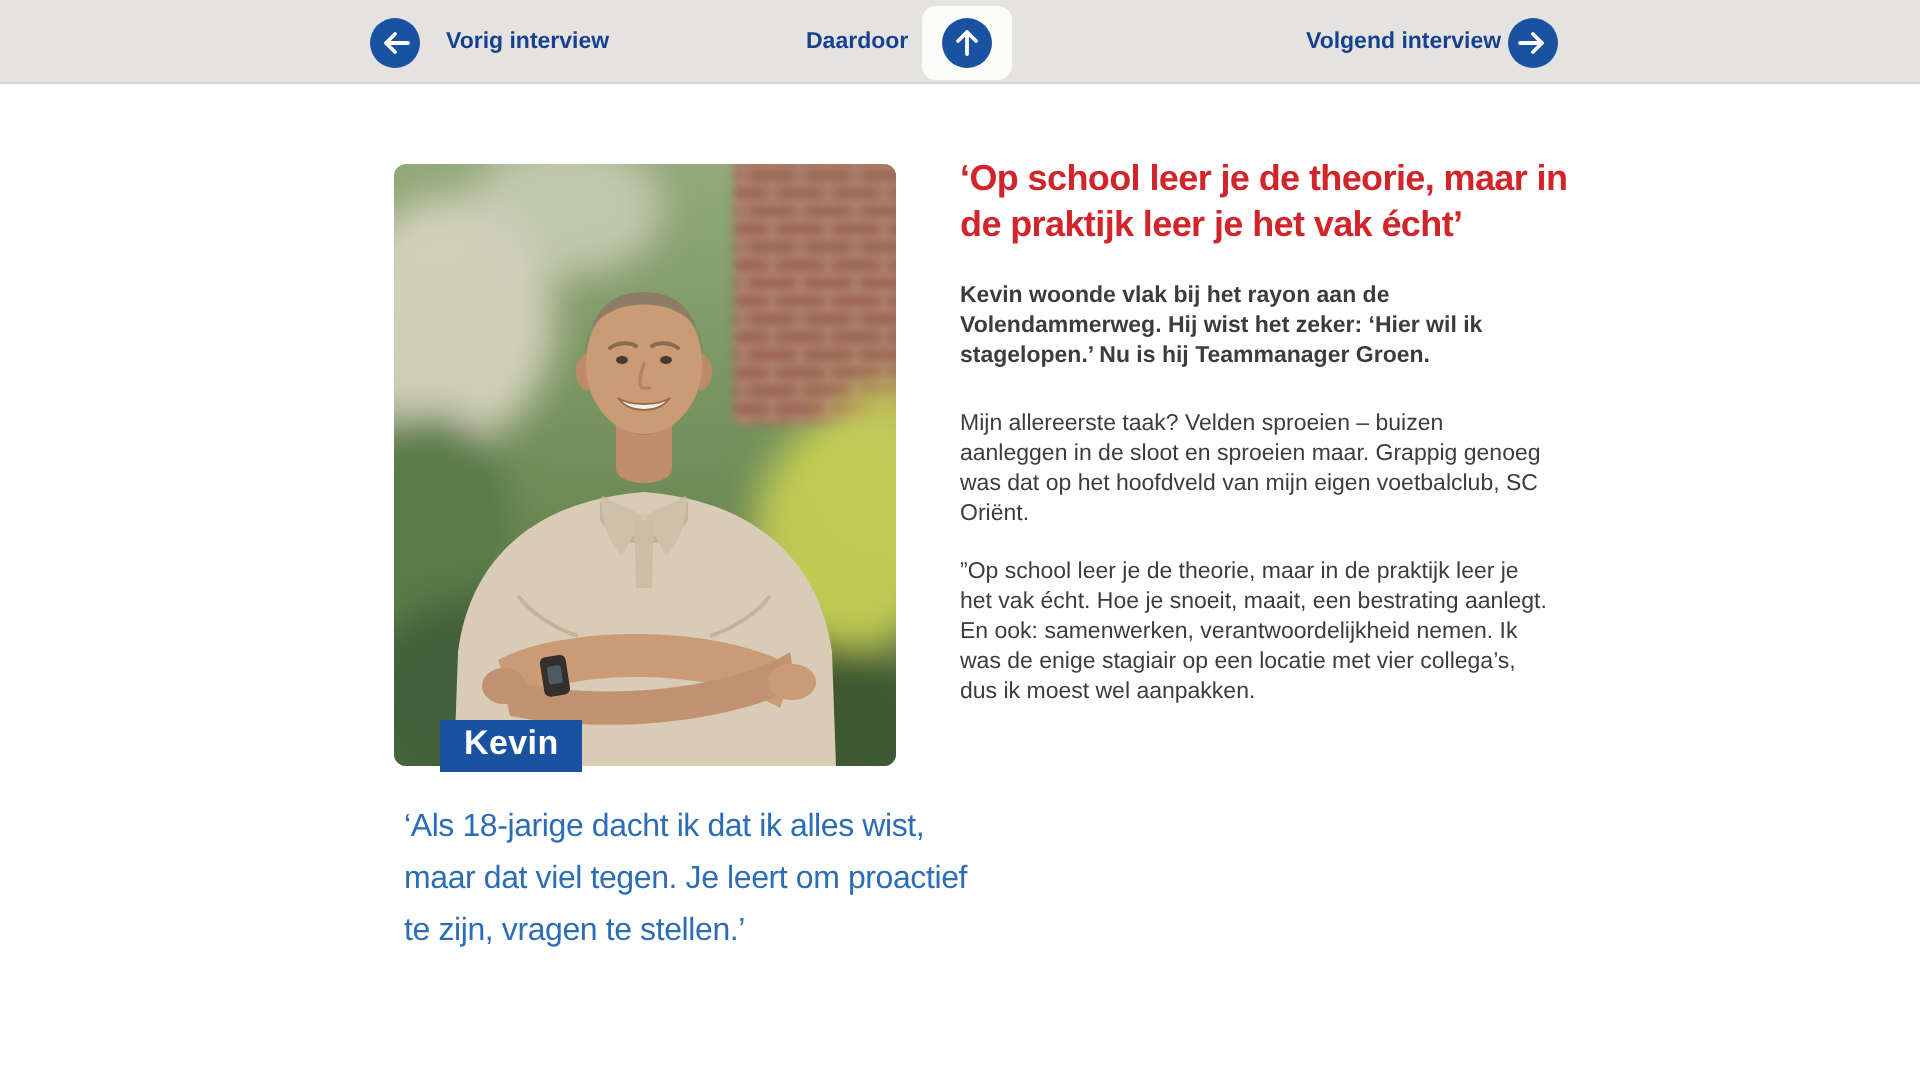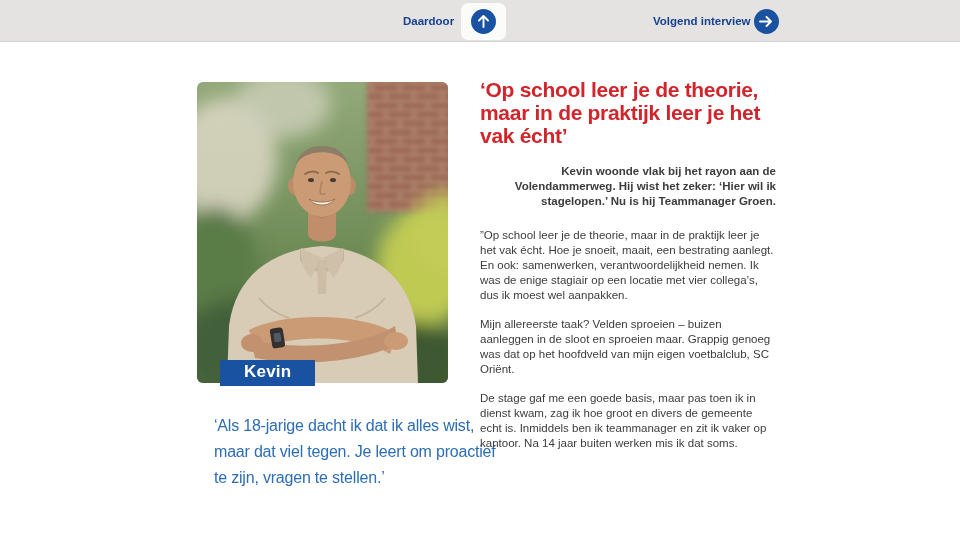--- a/index.html
+++ b/index.html
@@ -25,43 +25,51 @@
   .overview-box{
     width:45px;height:37px;background:#fbfbfa;border-radius:7px;
     display:flex;align-items:center;justify-content:center;
   }
   
   .photo-wrap{position:absolute;left:197px;top:82px;width:251px;height:301px;margin:0;}
   .photo{display:block;width:251px;height:301px;border-radius:6px;}
   .name-badge{
     position:absolute;left:23px;bottom:-3px;
     background:#1a52a2;color:#ffffff;font-size:17px;font-weight:700;
-    padding:2px 24px 4px;letter-spacing:.2px;
+    padding:2px 12px 4px;letter-spacing:.2px;
   }
   
   .pull-quote{
-    position:absolute;left:198px;top:397px;width:285px;margin:16px;
+    position:absolute;left:198px;top:397px;width:285px;margin:4px;
     font-size:16px;line-height:26px;letter-spacing:-.2px;color:#2d6db5;
   }
   
   .article{position:absolute;left:480px;top:78px;width:296px;}
   .title{
     margin:0 0 17px;width:310px;
-    font-size:21px;line-height:23px;font-weight:700;
+    font-size:18px;line-height:23px;font-weight:700;
     letter-spacing:-.3px;color:#d2242b;
   }
-  .intro{margin:0 0 19px;font-size:11.5px;line-height:15px;font-weight:700;color:#3c3c3b;text-align:right;}
+  .intro{margin:0 0 19px;font-size:11.5px;line-height:15px;font-weight:700;color:#3c3c3b;}
   .bodyp{margin:0 0 14px;font-size:11.5px;line-height:15px;color:#3c3c3b;}
 </style>
 </head>
 <body>
 
 <div class="page">
 
   <header class="topbar">
+    <div class="nav nav-prev">
+      <span class="circle">
+        <svg width="14" height="13" viewBox="0 0 14 13">
+            <path d="M13 6.5 H2 M6.5 2 L2 6.5 L6.5 11" stroke="#ffffff" stroke-width="1.9" fill="none" stroke-linecap="round" stroke-linejoin="round"></path>
+          </svg>
+      </span>
+      <span class="nav-label">Vorig interview</span>
+    </div>
 
     <div class="nav nav-overview">
       <span class="nav-label">Daardoor</span>
       <span class="overview-box">
         <span class="circle">
           <svg width="13" height="14" viewBox="0 0 13 14">
               <path d="M6.5 13 V2 M2 6.5 L6.5 2 L11 6.5" stroke="#ffffff" stroke-width="1.9" fill="none" stroke-linecap="round" stroke-linejoin="round"></path>
             </svg>
         </span>
       </span>
@@ -143,18 +151,17 @@
       </g>
     </svg>
     <figcaption class="name-badge">Kevin</figcaption>
   </figure>
 
   <blockquote class="pull-quote">‘Als 18-jarige dacht ik dat ik alles wist, maar dat viel tegen. Je leert om proactief te zijn, vragen te stellen.’</blockquote>
 
   <article class="article">
     <h1 class="title">‘Op school leer je de theorie, maar in de praktijk leer je het vak écht’</h1>
     <p class="intro">Kevin woonde vlak bij het rayon aan de Volendammerweg. Hij wist het zeker: ‘Hier wil ik stagelopen.’ Nu is hij Teammanager Groen.</p>
+    <p class="bodyp">Mijn allereerste taak? Velden sproeien – buizen aanleggen in de sloot en sproeien maar. Grappig genoeg was dat op het hoofdveld van mijn eigen voetbalclub, SC Oriënt.</p>
     <p class="bodyp">”Op school leer je de theorie, maar in de praktijk leer je het vak écht. Hoe je snoeit, maait, een bestrating aanlegt. En ook: samenwerken, verantwoordelijkheid nemen. Ik was de enige stagiair op een locatie met vier collega’s, dus ik moest wel aanpakken.</p>
-    <p class="bodyp">Mijn allereerste taak? Velden sproeien – buizen aanleggen in de sloot en sproeien maar. Grappig genoeg was dat op het hoofdveld van mijn eigen voetbalclub, SC Oriënt.</p>
-    <p class="bodyp">De stage gaf me een goede basis, maar pas toen ik in dienst kwam, zag ik hoe groot en divers de gemeente echt is. Inmiddels ben ik teammanager en zit ik vaker op kantoor. Na 14 jaar buiten werken mis ik dat soms.</p>
   </article>
 
 </div>
 
 </body></html>

